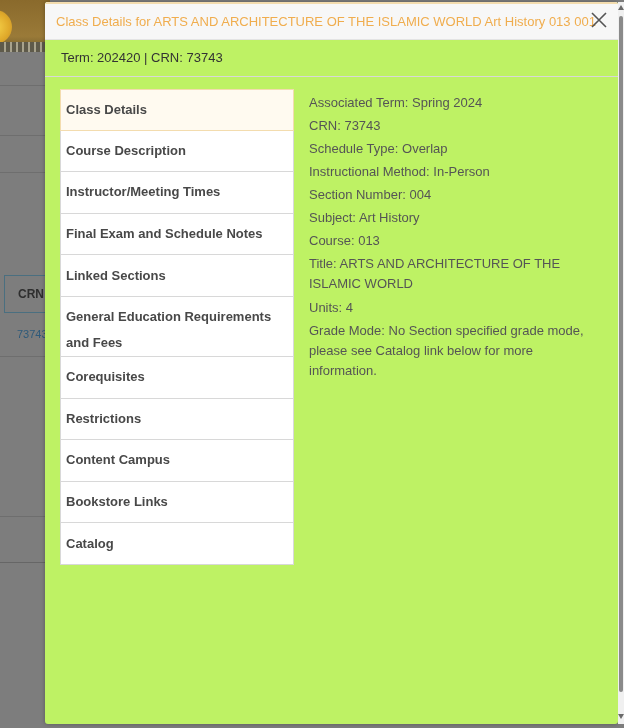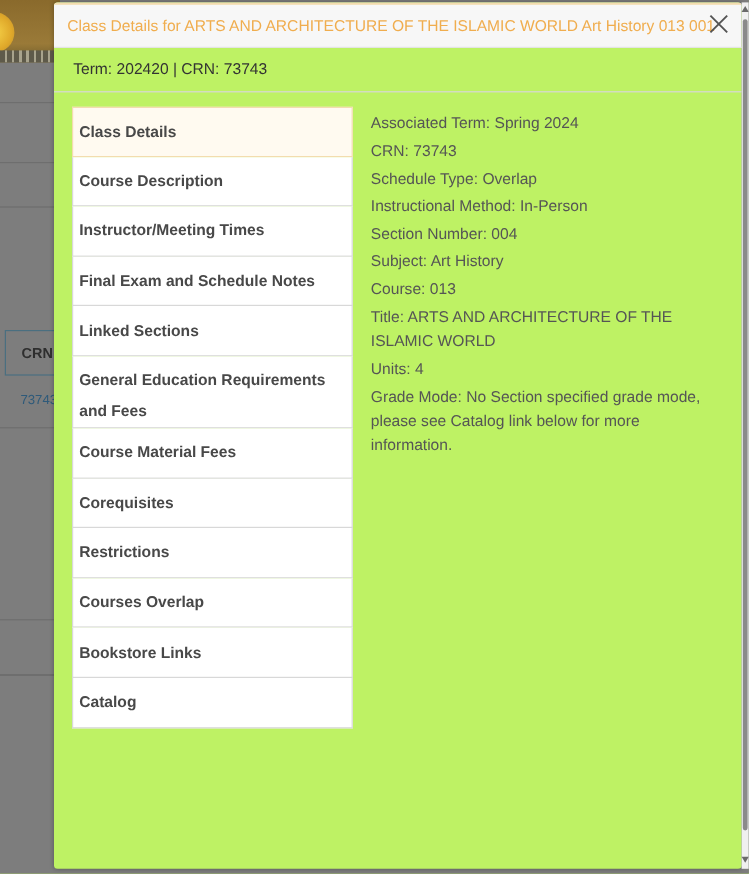--- a/index.html
+++ b/index.html
@@ -98,30 +98,27 @@
     <div class="tab">
         <span class="tab-label">Final Exam and Schedule Notes</span>
       </div>
     <div class="tab">
         <span class="tab-label">Linked Sections</span>
       </div>
     <div class="tab tall">
         <span class="tab-label">General Education Requirements and Fees</span>
       </div>
     <div class="tab">
-        <span class="tab-label">Course Material Fees</span>
-      </div>
-    <div class="tab">
         <span class="tab-label">Corequisites</span>
       </div>
     <div class="tab">
         <span class="tab-label">Restrictions</span>
       </div>
     <div class="tab">
-        <span class="tab-label">Courses Overlap</span>
+        <span class="tab-label">Content Campus</span>
       </div>
     <div class="tab">
         <span class="tab-label">Bookstore Links</span>
       </div>
     <div class="tab">
         <span class="tab-label">Catalog</span>
       </div>
   </div>
 
   <div class="details">

